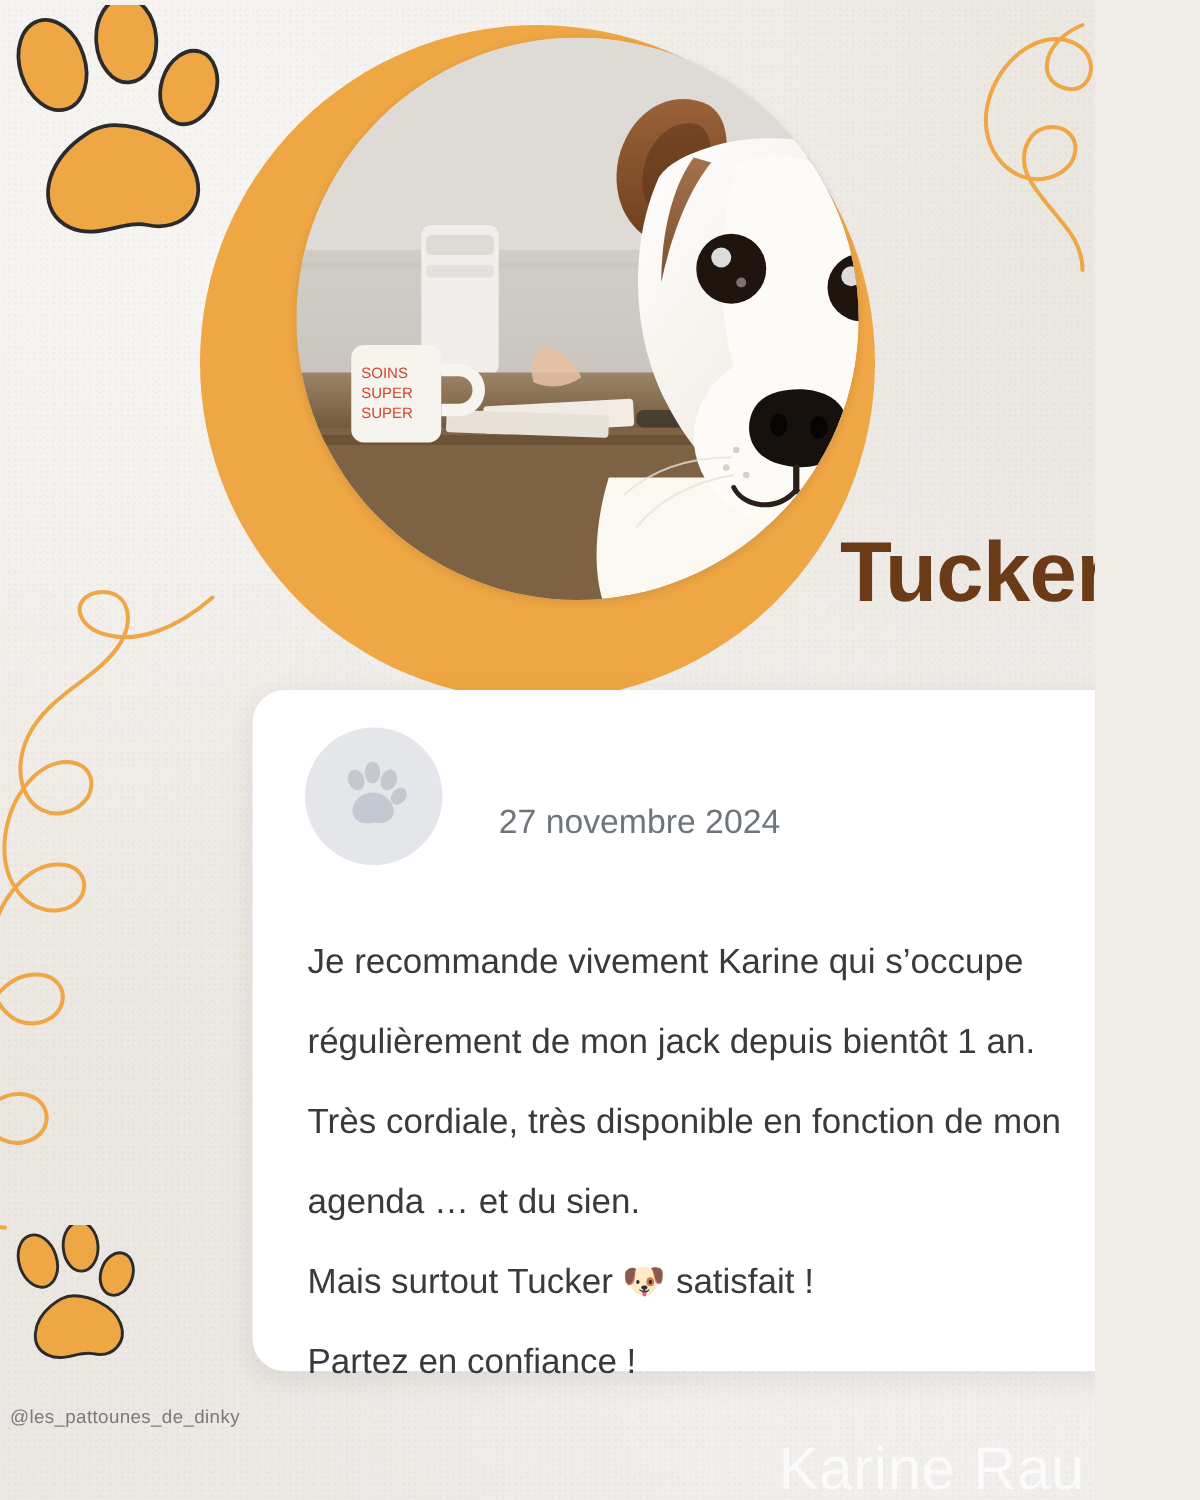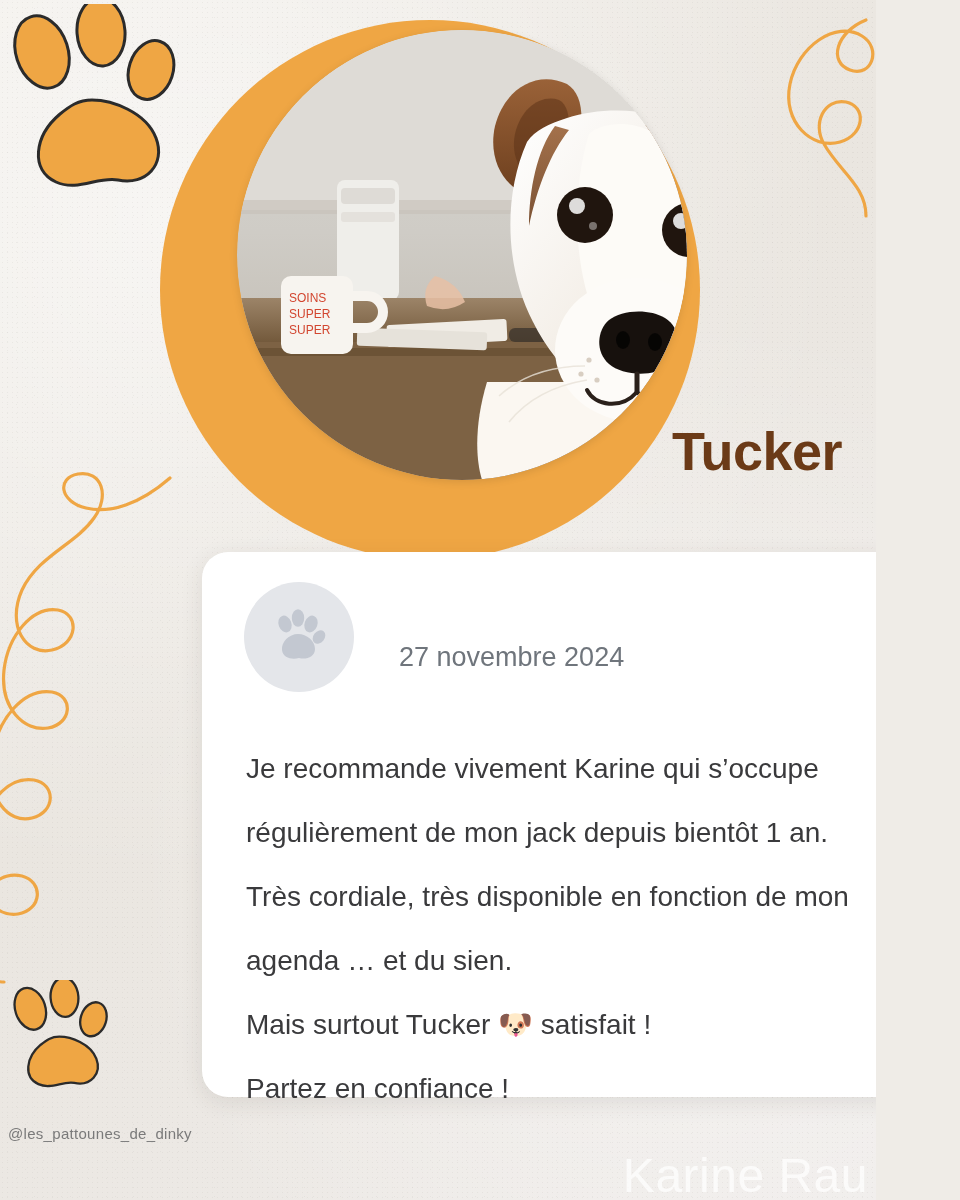--- a/index.html
+++ b/index.html
@@ -81,21 +81,21 @@
     overflow: hidden;
     box-shadow: 0 2px 8px rgba(0,0,0,0.10);
   }
   #dog-photo svg { display: block; }
 
   
   #pet-name {
     position: absolute;
     left: 672px;
     top: 424px;
-    font-size: 54px;
+    font-size: 68px;
     font-weight: bold;
     color: #6b3a17;
     letter-spacing: -0.5px;
     white-space: nowrap;
     line-height: 1;
   }
 
   
   #card {
     position: absolute;

